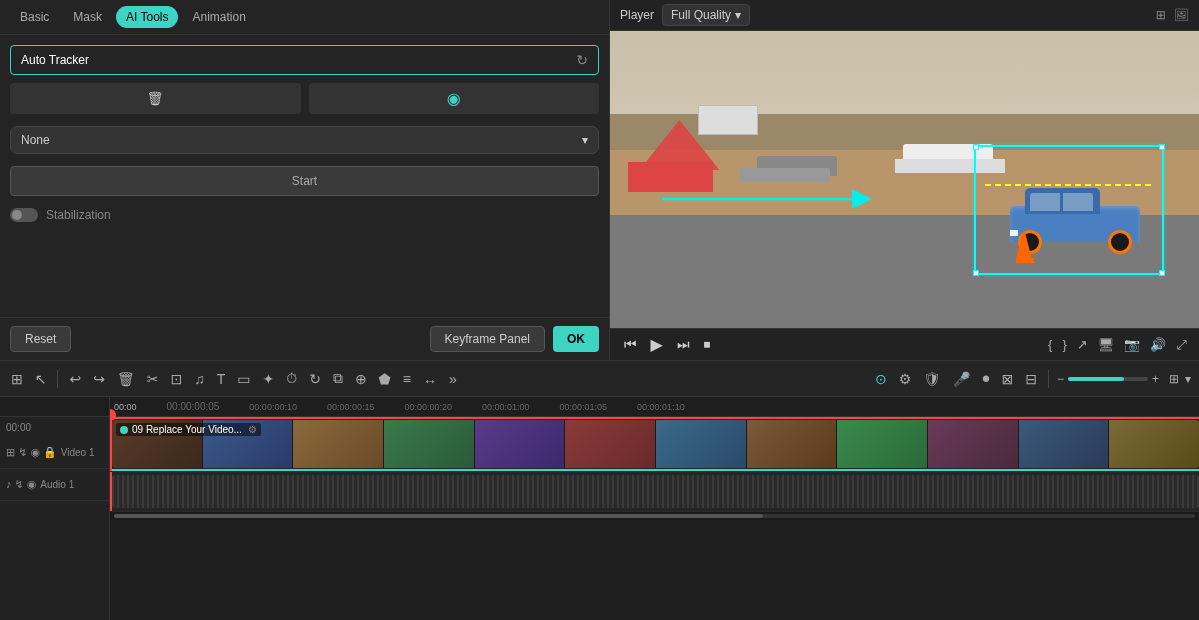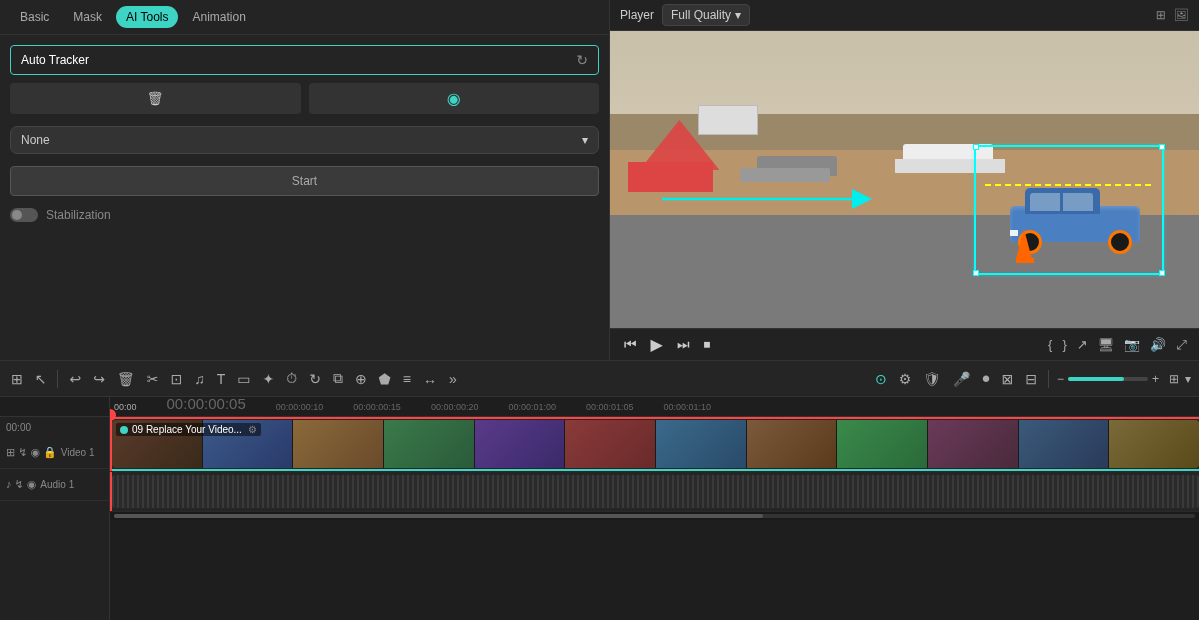--- a/index.html
+++ b/index.html
@@ -166,20 +166,27 @@
         
         <div class="stabilization-row">
           <div class="toggle-small">
             <div class="toggle-small-knob"></div>
           </div>
           <span class="stab-label">Stabilization</span>
         </div>
 
       </div>
 
+      <div class="bottom-btns">
+        <button class="reset-btn">Reset</button>
+        <div class="right-btns">
+          <button class="keyframe-btn">Keyframe Panel</button>
+          <button class="ok-btn">OK</button>
+        </div>
+      </div>
 
     </div>
 
     <div class="right-panel">
 
       <div class="player-header">
         <span class="player-label">Player</span>
         <div class="quality-dropdown">
           <span>Full Quality</span>
           <span>▾</span>
@@ -350,21 +357,21 @@
           <span class="track-label">Audio 1</span>
         </div>
 
       </div>
 
       <div class="timeline-right">
 
         <div class="time-ruler">
           <div style="position:relative; width:100%; height:100%; display:flex; align-items:flex-end;">
             <span style="font-size:9px; color:#aaa; padding-left:4px; padding-bottom:2px;">00:00</span>
-            <span style="font-size:15px; color:#666; padding-left:30px; padding-bottom:2px;">00:00:00:05</span>
+            <span style="font-size:10px; color:#666; padding-left:30px; padding-bottom:2px;">00:00:00:05</span>
             <span style="font-size:9px; color:#666; padding-left:30px; padding-bottom:2px;">00:00:00:10</span>
             <span style="font-size:9px; color:#666; padding-left:30px; padding-bottom:2px;">00:00:00:15</span>
             <span style="font-size:9px; color:#666; padding-left:30px; padding-bottom:2px;">00:00:00:20</span>
             <span style="font-size:9px; color:#666; padding-left:30px; padding-bottom:2px;">00:00:01:00</span>
             <span style="font-size:9px; color:#666; padding-left:30px; padding-bottom:2px;">00:00:01:05</span>
             <span style="font-size:9px; color:#666; padding-left:30px; padding-bottom:2px;">00:00:01:10</span>
           </div>
         </div>
 
         <div style="position:relative;">

